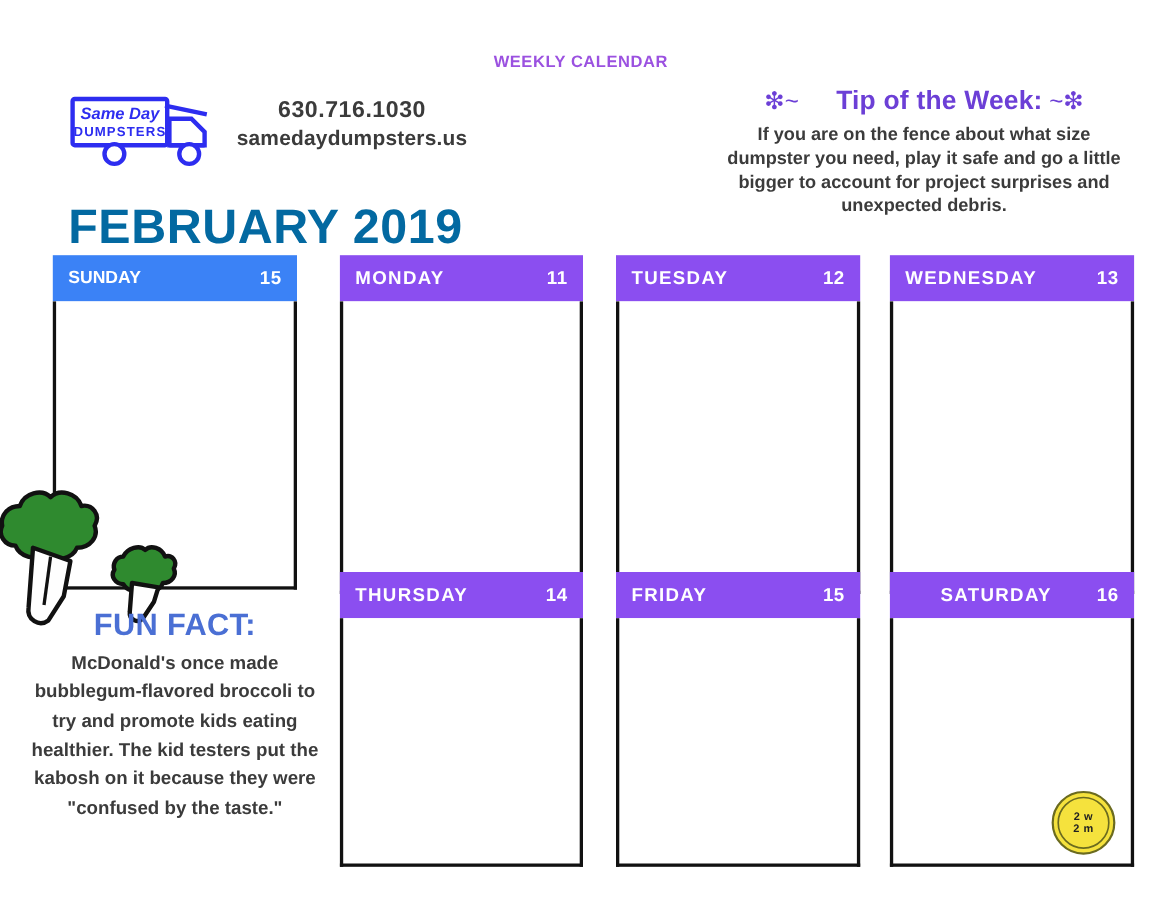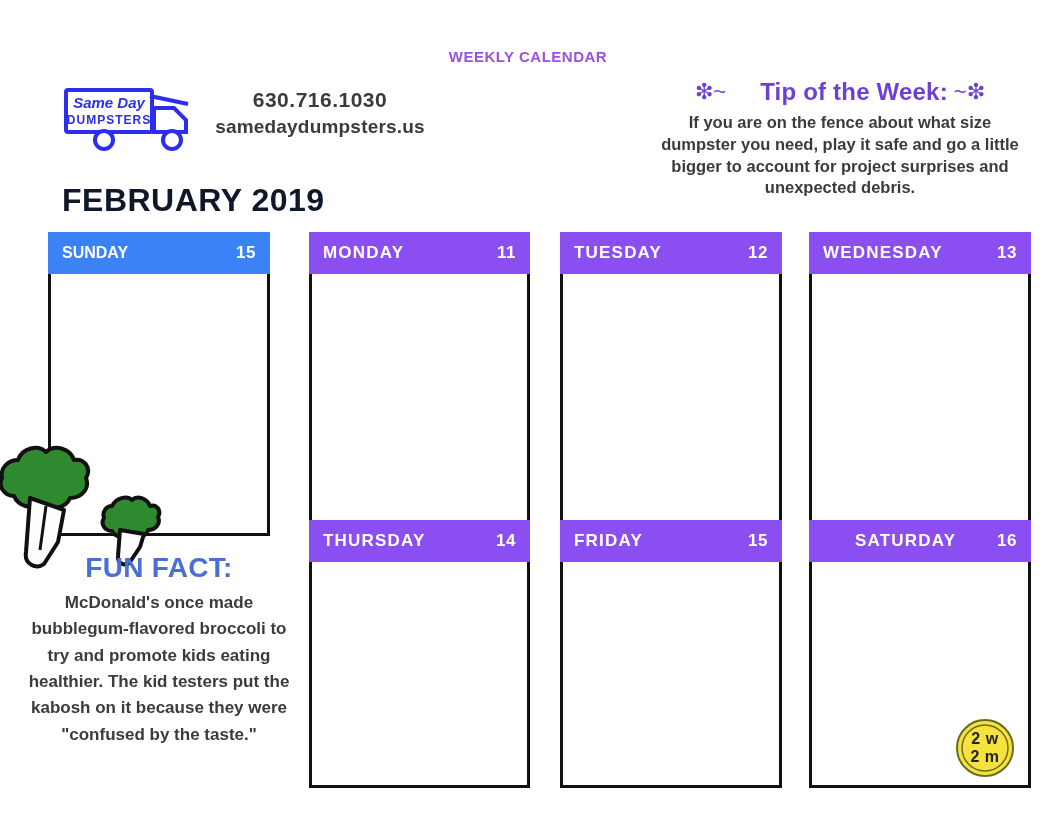--- a/index.html
+++ b/index.html
@@ -77,23 +77,23 @@
     font-size: 16.5px;
     color: #3b3b3b;
     font-weight: bold;
     line-height: 1.32;
   }
 
   .month-title {
     position: absolute;
     top: 182px;
     left: 62px;
-    font-size: 32px;
-    font-weight: bold;
-    color: #0f172a;
+    font-size: 44px;
+    font-weight: bold;
+    color: #0369a1;
     letter-spacing: 0.5px;
   }
 
   
   .day {
     position: absolute;
   }
   .day-header {
     height: 42px;
     display: flex;
@@ -159,21 +159,21 @@
     height: 60px;
   }
   .badge-text {
     position: absolute;
     left: 0; top: 0;
     width: 60px; height: 60px;
     display: flex;
     flex-direction: column;
     align-items: center;
     justify-content: center;
-    font-size: 16px;
+    font-size: 10px;
     font-weight: bold;
     color: #222;
     line-height: 1.15;
     letter-spacing: 0.5px;
   }
 </style>
 </head>
 <body>
 
 <div class="weekly-label">WEEKLY CALENDAR</div>

